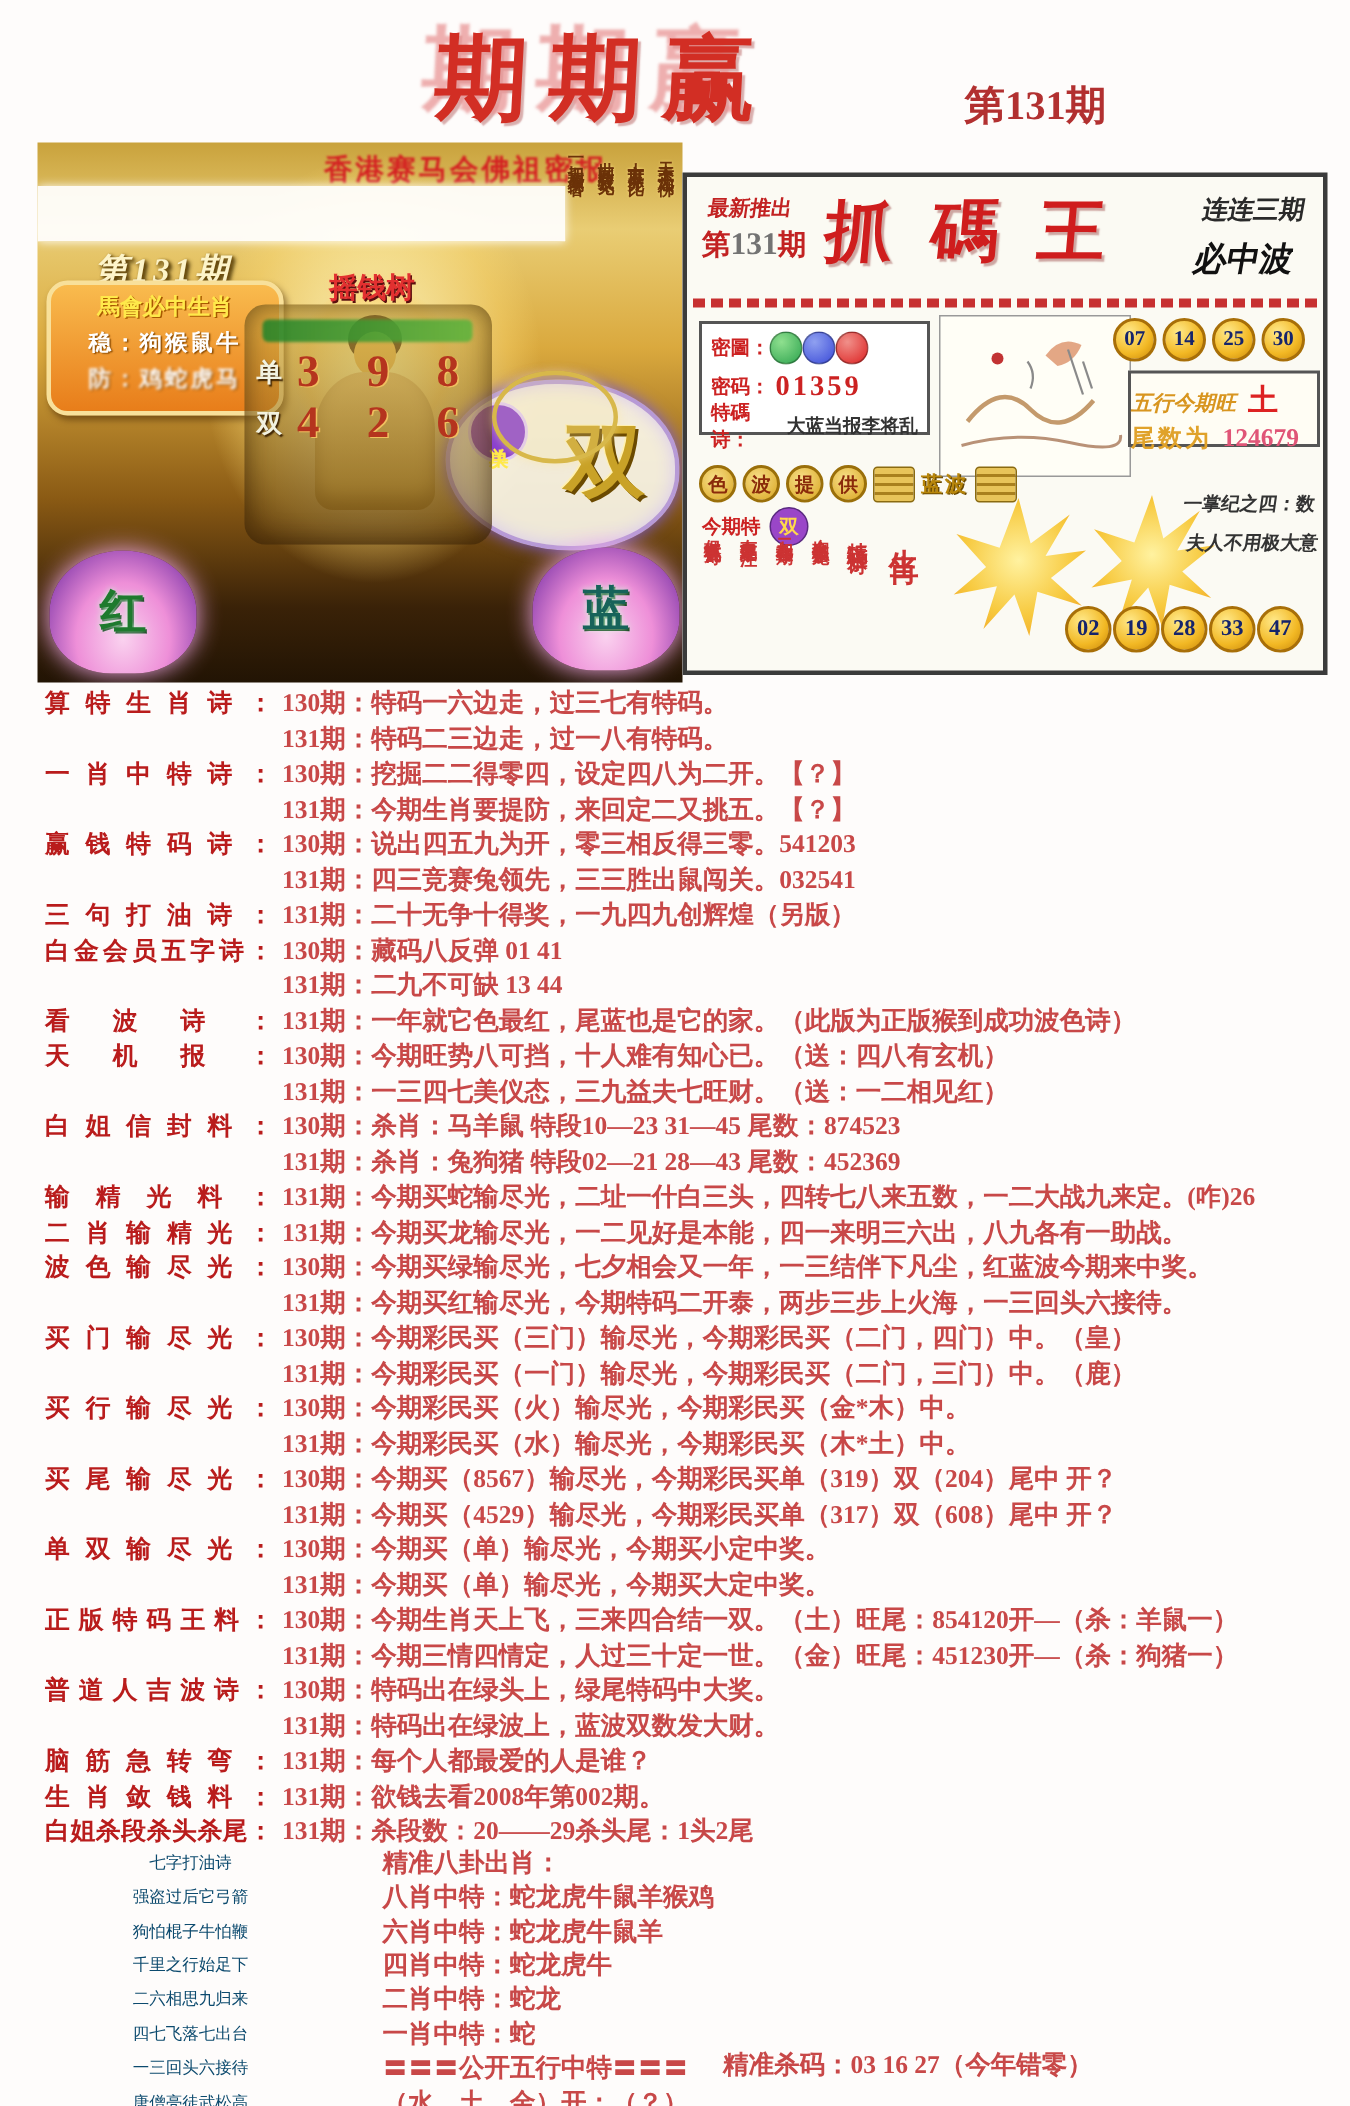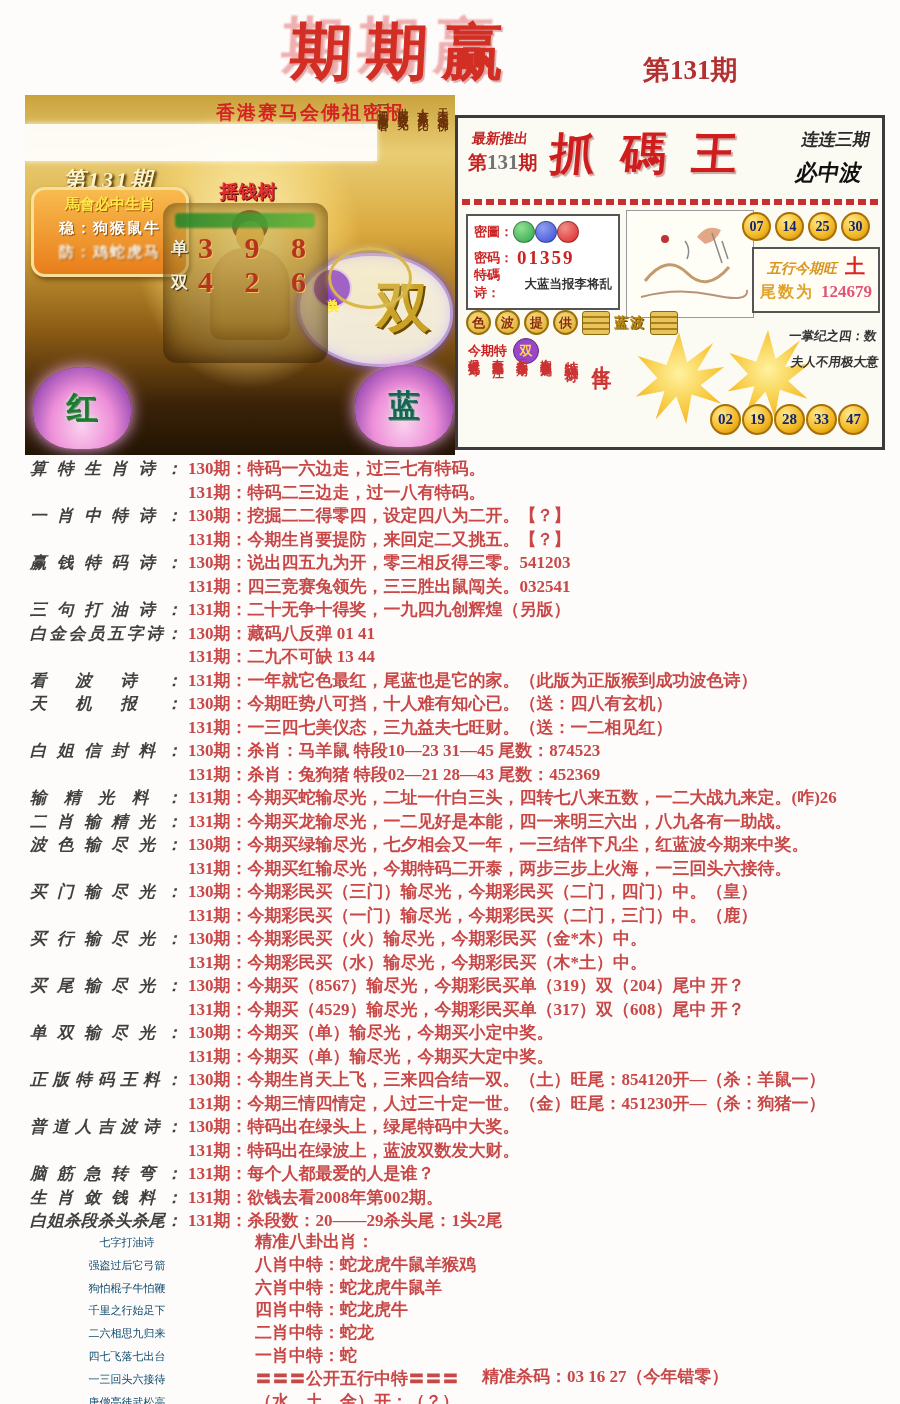--- a/index.html
+++ b/index.html
@@ -76,39 +76,39 @@
   .p-release{position:absolute;left:14px;top:12px;font-size:14px;font-weight:bold;color:#c22222;transform:skewX(-8deg);}
   .p-issue{position:absolute;left:10px;top:32px;font-size:19px;font-weight:bold;color:#c22222;}
   .p-issue .num{color:#737373;font-size:21px;}
   .p-title{position:absolute;left:92px;top:6px;font-size:45px;font-weight:bold;color:#cf1d1d;letter-spacing:26px;
       transform:skewX(-5deg);text-shadow:2px 2px 1px rgba(120,10,10,.35);white-space:nowrap;}
   .p-streak{position:absolute;right:12px;top:10px;font-size:17px;font-weight:bold;color:#2a2a2a;transform:skewX(-10deg);}
   .p-streak2{position:absolute;right:20px;top:40px;font-size:22px;font-weight:bold;color:#111;transform:skewX(-10deg);}
   .p-divider{position:absolute;left:4px;top:81px;right:4px;height:6px;
       background:repeating-linear-gradient(90deg,#c73030 0 8px,rgba(199,48,48,0) 8px 12px);}
   .p-body{position:absolute;left:0;top:92px;right:0;bottom:0;}
-  .p-secret{position:absolute;left:8px;top:4px;width:154px;height:96px;border:2px solid #555;background:#ffffff;
+  .p-secret{position:absolute;left:8px;top:4px;width:154px;height:76px;border:2px solid #555;background:#ffffff;
       box-sizing:border-box;padding:3px 6px;}
   .ps-row{display:flex;align-items:center;gap:4px;height:26px;}
   .ps-label{font-size:13px;font-weight:bold;color:#c22;}
   .mini-ball{width:20px;height:20px;border-radius:50%;display:inline-block;margin-left:-4px;border:1px solid rgba(0,0,0,.3);}
   .mb-g{background:radial-gradient(circle at 35% 30%,#8fe08f,#2ea44f);}
   .mb-b{background:radial-gradient(circle at 35% 30%,#8fa0f0,#3b4bd8);}
   .mb-r{background:radial-gradient(circle at 35% 30%,#f0908a,#d22);}
   .ps-code{font-size:19px;font-weight:bold;color:#c22;letter-spacing:2px;}
   .ps-poem{font-size:12.5px;font-weight:bold;color:#333;white-space:nowrap;}
   .p-art{position:absolute;left:168px;top:0;width:126px;height:106px;border:1px solid #999;background:#fffef6;}
   .p-balls-top{position:absolute;left:284px;top:2px;display:flex;gap:4px;}
   .ball{border-radius:50%;background:radial-gradient(circle at 35% 30%,#ffe98a,#f2b824 60%,#c8860a);
       border:2px solid #a86f08;color:#15246b;font-weight:bold;display:flex;align-items:center;justify-content:center;
       box-sizing:border-box;}
   .ball-s{width:29px;height:29px;font-size:14px;}
   .ball-l{width:31px;height:31px;font-size:15px;}
-  .p-wuxing{position:absolute;left:294px;top:37px;width:128px;height:66px;border:2px solid #555;background:#fffdf4;
-      box-sizing:border-box;text-align:center;padding-top:4px;}
+  .p-wuxing{position:absolute;left:294px;top:37px;width:128px;height:51px;border:2px solid #555;background:#fffdf4;
+      box-sizing:border-box;text-align:left;padding-top:4px;}
   .pw1 .lab{font-size:14px;font-weight:bold;font-style:italic;color:#d8951f;}
   .pw1 .val{font-size:20px;font-weight:bold;color:#d22;margin-left:4px;}
   .pw2{margin-top:2px;}
   .pw2 .lab{font-size:16px;font-weight:bold;color:#e0a22a;letter-spacing:2px;}
   .pw2 .val{font-size:17px;font-weight:bold;color:#e05577;margin-left:3px;}
   .p-coins{position:absolute;left:8px;top:100px;display:flex;gap:4px;align-items:center;}
   .coin{width:25px;height:25px;border-radius:50%;background:radial-gradient(circle at 40% 35%,#f8e08a,#d9a520);
       border:2px solid #9a6f0a;color:#8a2a0a;font-weight:bold;font-size:13px;display:flex;align-items:center;
       justify-content:center;box-sizing:border-box;}
   .coin-stack{width:26px;height:22px;border-radius:3px;
@@ -127,22 +127,22 @@
       clip-path:polygon(50% 0%,59% 33%,88% 12%,70% 42%,100% 38%,74% 58%,97% 78%,64% 68%,58% 100%,47% 70%,24% 95%,34% 64%,2% 70%,26% 50%,4% 26%,36% 36%);}
   .star1{left:176px;top:122px;width:90px;height:92px;}
   .star2{left:268px;top:120px;width:84px;height:88px;}
   .p-note1{position:absolute;right:6px;top:118px;font-size:12.5px;font-weight:bold;color:#333;transform:skewX(-8deg);}
   .p-note2{position:absolute;right:4px;top:144px;font-size:12.5px;font-weight:bold;color:#333;transform:skewX(-8deg);}
   .p-balls-bottom{position:absolute;left:252px;top:194px;display:flex;gap:1px;z-index:3;}
 
   
   .tips{position:absolute;left:30px;top:457px;width:848px;}
   .tip-row{display:flex;}
-  .tip-label{flex:0 0 158px;width:158px;box-sizing:border-box;padding-right:6px;color:#404040;font-weight:bold;
-      font-size:16.5px;line-height:23.5px;text-align:justify;text-align-last:justify;font-style:italic;}
+  .tip-label{flex:0 0 158px;width:158px;box-sizing:border-box;padding-right:6px;color:#b91c1c;font-weight:bold;
+      font-size:16.5px;line-height:23.5px;text-align:justify;text-align-last:justify;}
   .tip-lines{flex:1;}
   .tip-line{color:#c84848;font-weight:bold;font-size:17px;line-height:23.5px;white-space:nowrap;}
 
   
   .bottom-left{position:absolute;left:28px;top:1231px;width:198px;text-align:center;}
   .bottom-left .b-line{color:#0c4a6e;font-weight:normal;font-size:11px;line-height:22.8px;}
   .bottom-mid{position:absolute;left:255px;top:1231px;}
   .bottom-mid .b-line{color:#c84848;font-weight:bold;font-size:17px;line-height:22.8px;white-space:nowrap;}
   .kill-code{position:absolute;left:482px;top:1365px;font-size:17px;font-weight:bold;color:#c84848;white-space:nowrap;}
 </style>

